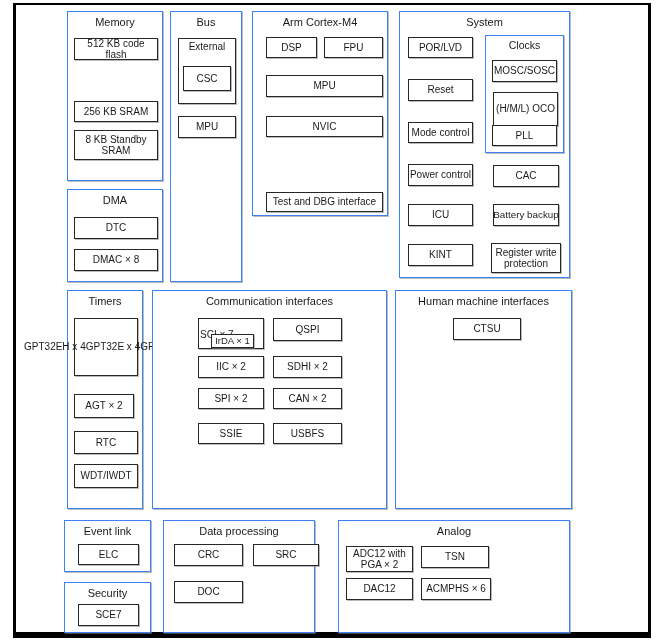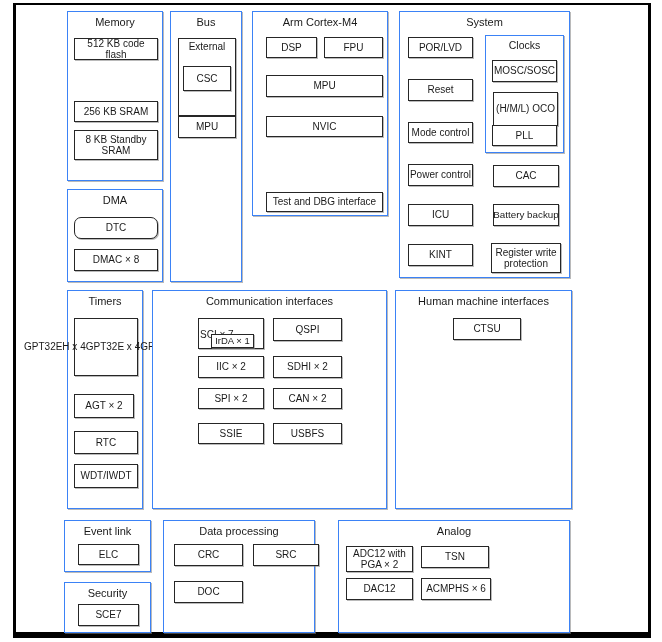--- a/index.html
+++ b/index.html
@@ -27,27 +27,27 @@
 
   <div class="g" style="left:67px;top:11px;width:96px;height:170px;">
     <div class="t">Memory</div>
     <div class="b wrap" style="left:6px;top:26px;width:84px;height:22px;">512 KB code flash</div>
     <div class="b" style="left:6px;top:89px;width:84px;height:21px;">256 KB SRAM</div>
     <div class="b wrap" style="left:6px;top:118px;width:84px;height:30px;">8 KB Standby SRAM</div>
   </div>
 
   <div class="g" style="left:67px;top:189px;width:96px;height:93px;">
     <div class="t">DMA</div>
-    <div class="b" style="left:6px;top:27px;width:84px;height:22px;border-radius:7px;">DTC</div>
+    <div class="b" style="left:6px;top:27px;width:84px;height:22px;">DTC</div>
     <div class="b" style="left:6px;top:59px;width:84px;height:22px;">DMAC × 8</div>
   </div>
 
   <div class="g" style="left:170px;top:11px;width:72px;height:271px;">
     <div class="t">Bus</div>
-    <div class="b" style="left:7px;top:26px;width:58px;height:78px;align-items:flex-start;">
+    <div class="b" style="left:7px;top:26px;width:58px;height:66px;align-items:flex-start;">
       <span style="margin-top:2px;">External</span>
       <div class="b" style="left:4px;top:27px;width:48px;height:25px;">CSC</div>
     </div>
     <div class="b" style="left:7px;top:104px;width:58px;height:22px;">MPU</div>
   </div>
 
   <div class="g" style="left:252px;top:11px;width:136px;height:205px;">
     <div class="t">Arm Cortex-M4</div>
     <div class="b" style="left:13px;top:25px;width:51px;height:21px;">DSP</div>
     <div class="b" style="left:71px;top:25px;width:59px;height:21px;">FPU</div>

